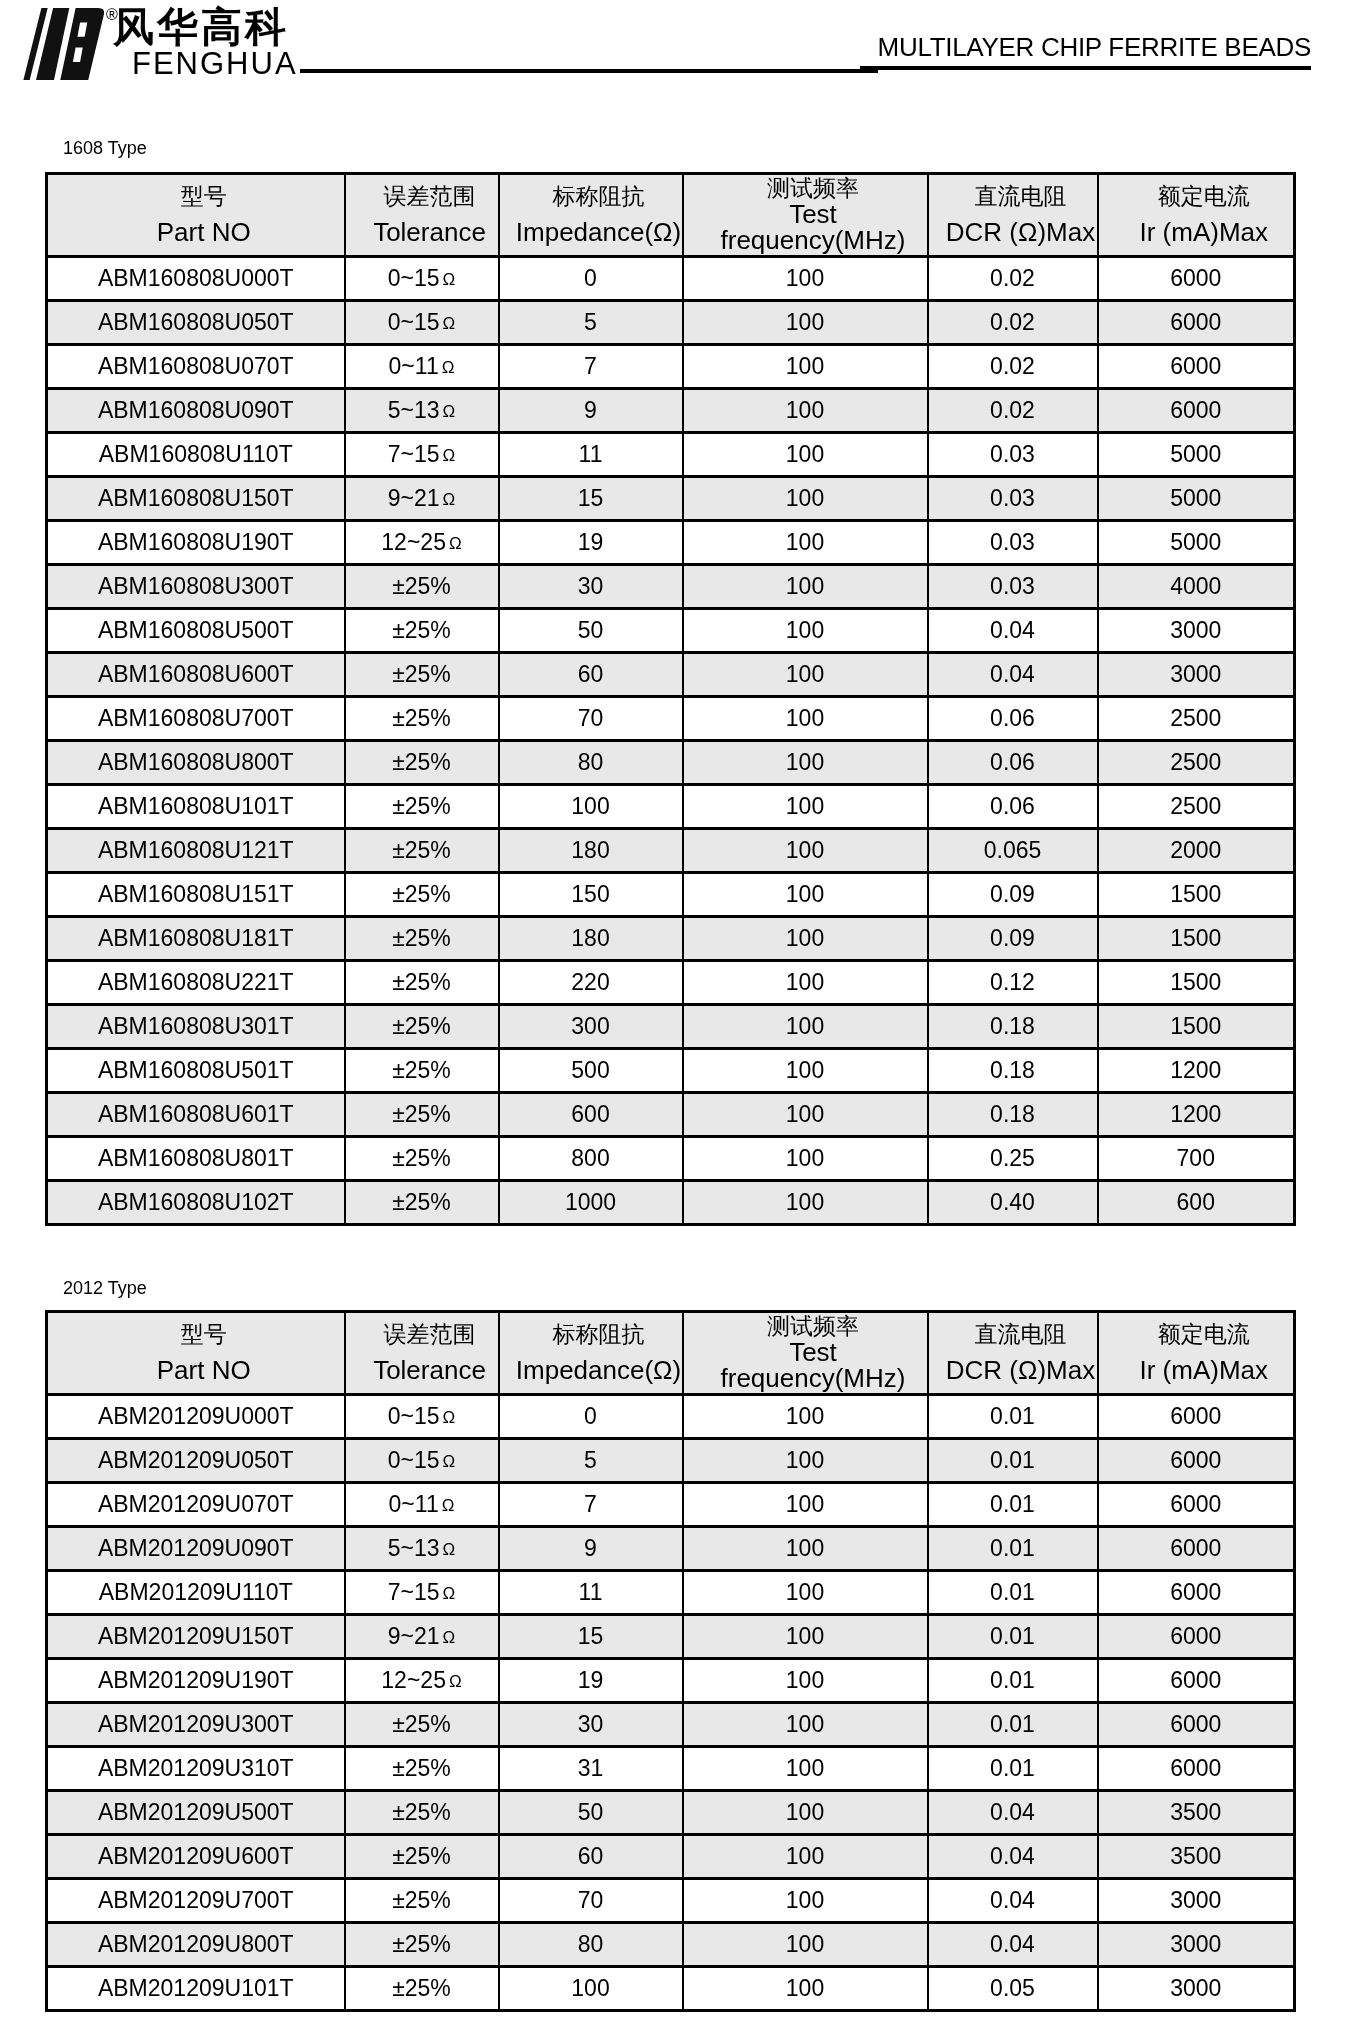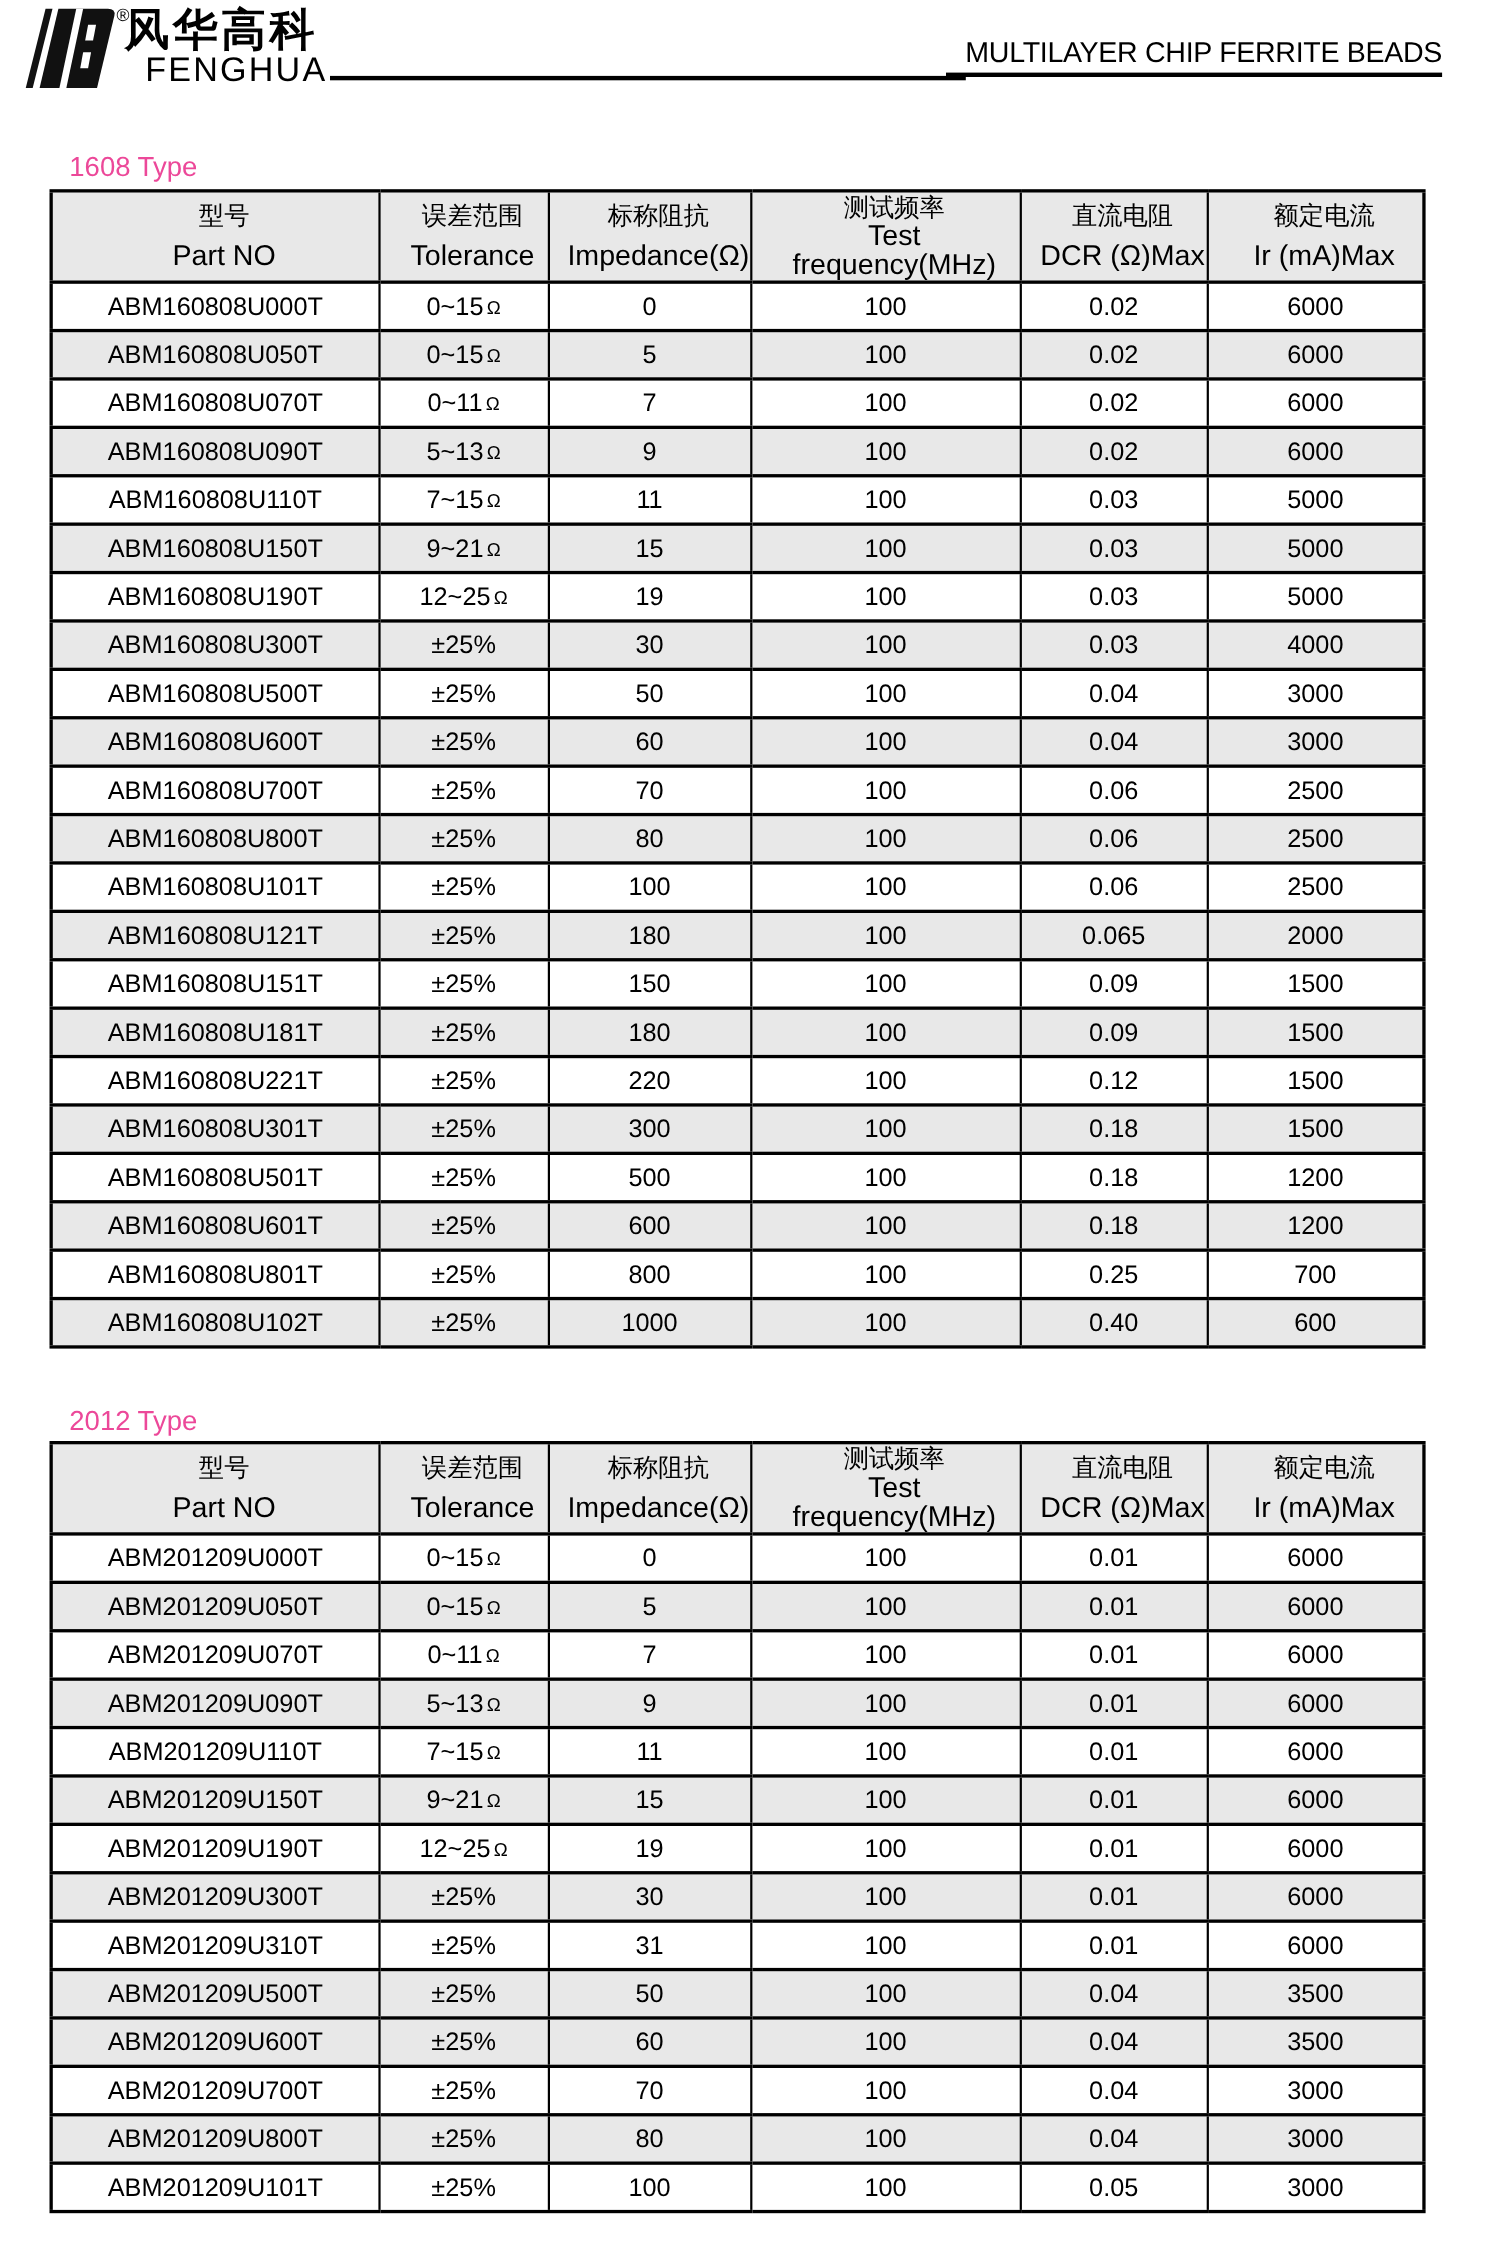--- a/index.html
+++ b/index.html
@@ -13,21 +13,21 @@
   }
   
   .logo-svg{position:absolute;left:18px;top:5px;width:90px;height:78px;}
   .reg-mark{position:absolute;left:106px;top:6px;font-size:16px;font-weight:normal;}
   .brand-cn{position:absolute;left:113px;top:6px;font-size:41px;font-weight:bold;letter-spacing:3px;line-height:1.05;white-space:nowrap;}
   .brand-en{position:absolute;left:132px;top:48px;font-size:31px;font-weight:normal;letter-spacing:2px;line-height:1;white-space:nowrap;}
   .doc-title{position:absolute;right:40px;top:32px;font-size:26px;font-weight:normal;letter-spacing:-0.3px;white-space:nowrap;}
   .rule-a{position:absolute;left:300px;top:69px;width:578px;height:4px;background:#000;}
   .rule-b{position:absolute;left:860px;top:66px;width:451px;height:4px;background:#000;}
   
-  .type-label{position:absolute;left:63px;font-size:25px;color:#ec4899;}
+  .type-label{position:absolute;left:63px;font-size:18px;color:#000000;}
   #label-1608{top:138px;}
   #label-2012{top:1278px;}
   
   table.spec{
     position:absolute;left:45px;width:1248px;
     border-collapse:collapse;table-layout:fixed;
     border:3px solid #000;background:#fff;
   }
   #table-1608{top:172px;}
   #table-2012{top:1310px;}

